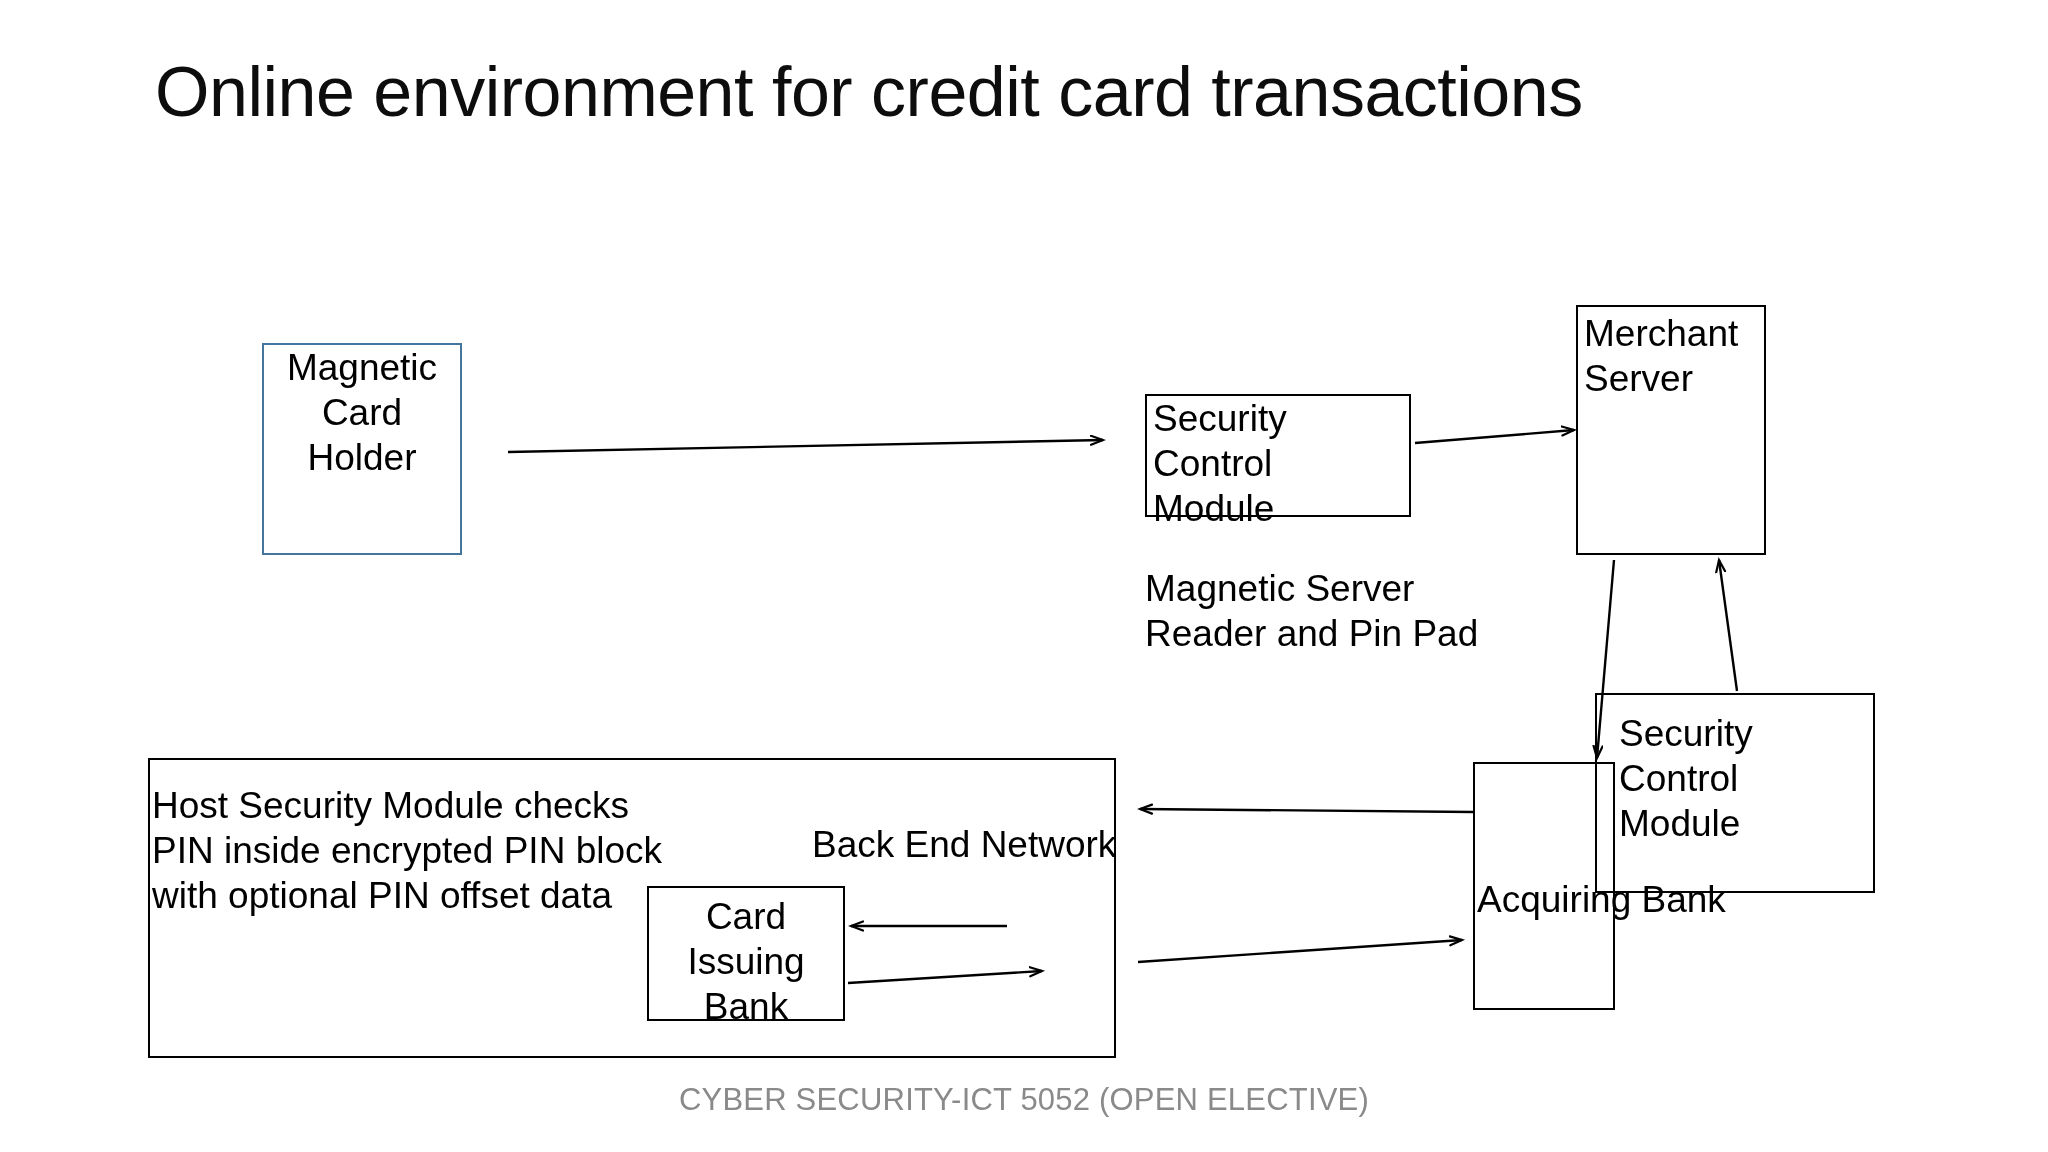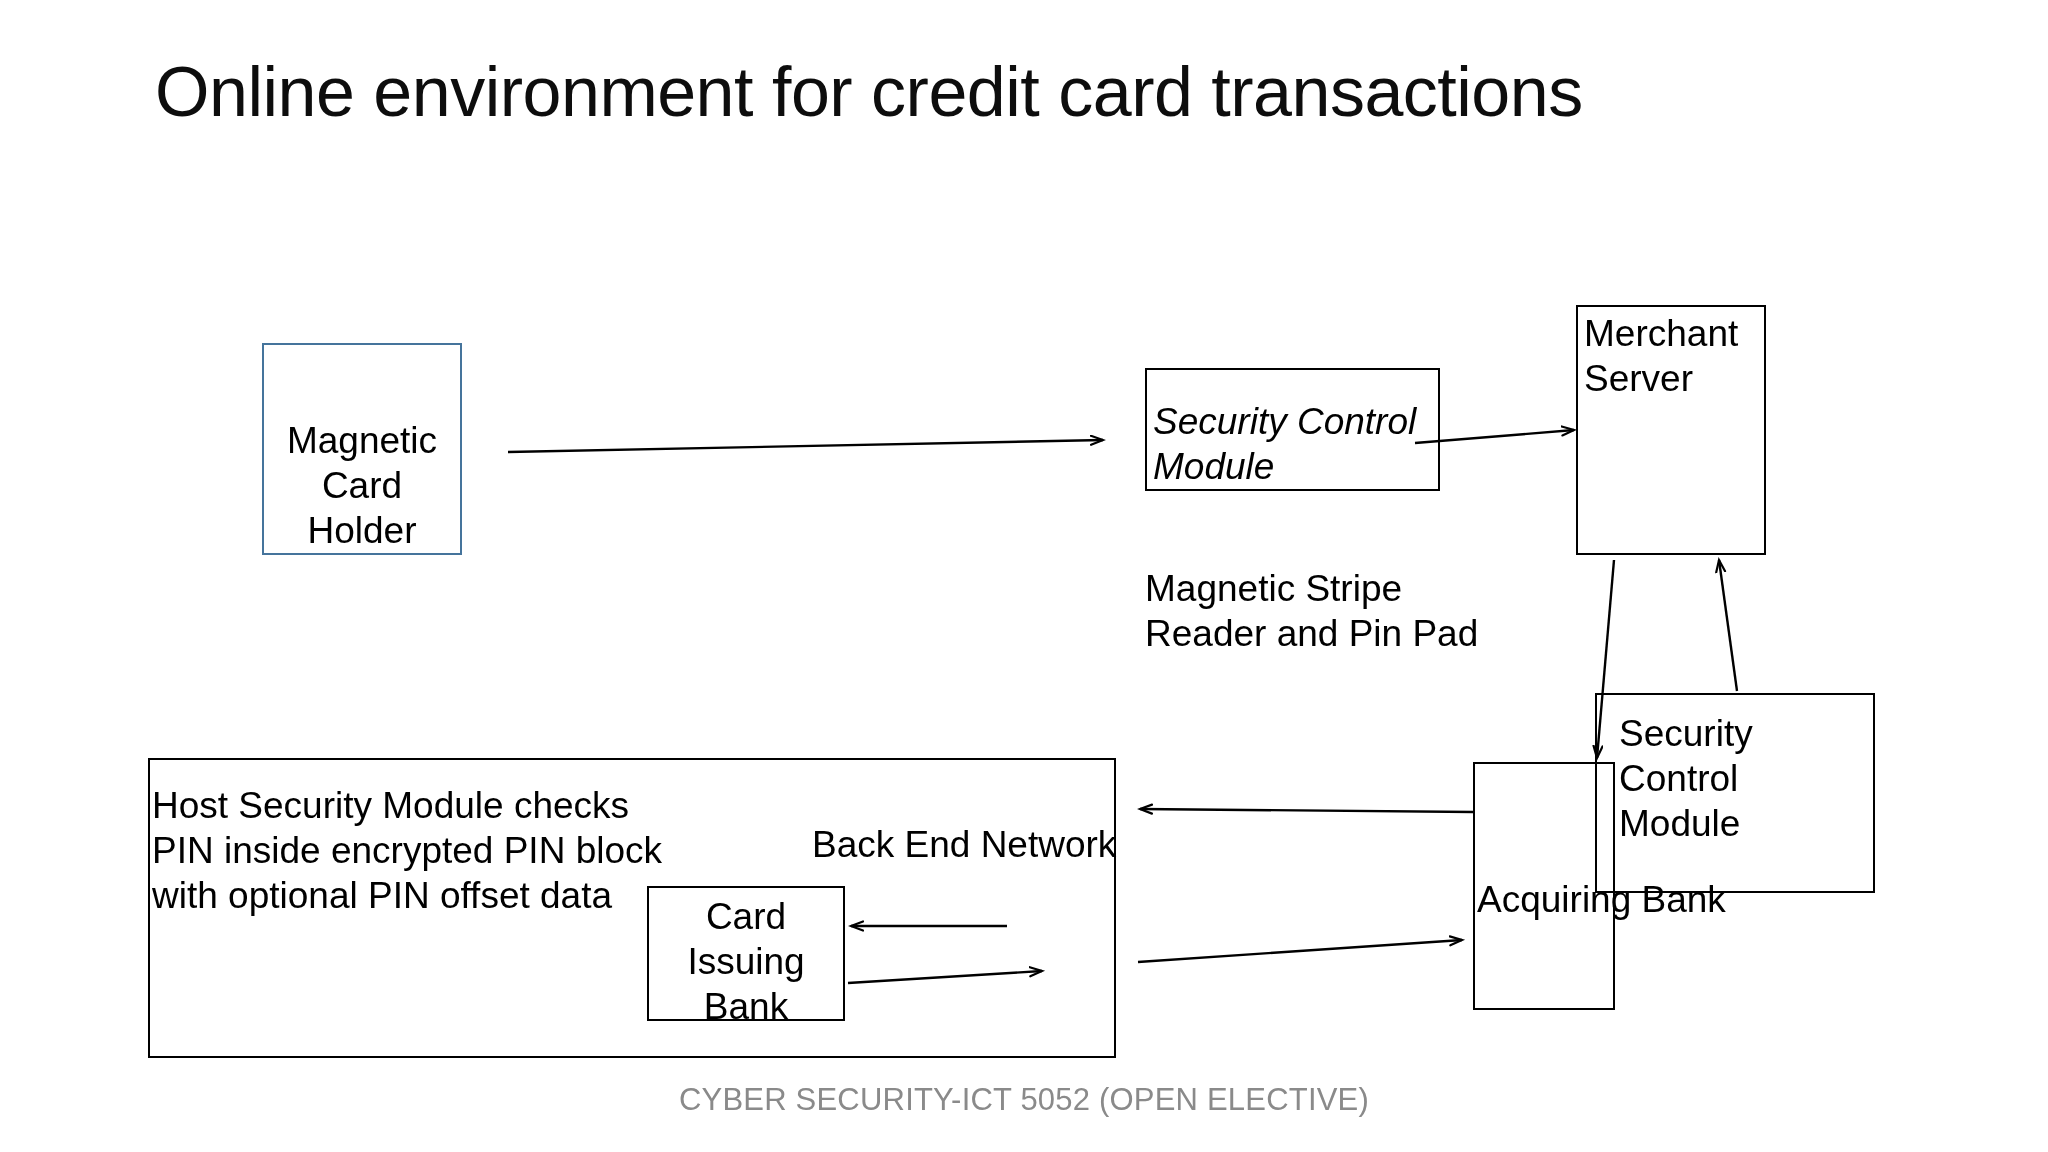--- a/index.html
+++ b/index.html
@@ -33,21 +33,21 @@
     letter-spacing: -0.5px;
     color: #0d0d0d;
     white-space: pre-line;
   }
   .box {
     position: absolute;
     border: 2px solid #000000;
     background: transparent;
     box-sizing: border-box;
     display: flex;
-    align-items: flex-end;
+    align-items: flex-start;
     font-size: 37px;
     line-height: 1.22;
     color: #000000;
   }
   .box-blue { border: 2px solid #45749c; }
   .box .txt {
     width: 100%;
     display: block;
     white-space: pre-line;
   }
@@ -74,21 +74,21 @@
   #arrows {
     position: absolute;
     left: 0; top: 0;
     width: 2048px;
     height: 1152px;
     pointer-events: none;
   }
 
   
   #magnetic-card-holder-box { left: 262px;  top: 343px;  width: 200px; height: 212px; }
-  #security-control-module-box { left: 1145px; top: 368px; width: 295px; height: 123px; font-style: italic; }
+  #security-control-module-box { left: 1145px; top: 394px; width: 266px; height: 123px; }
   #merchant-server-box { left: 1576px; top: 305px; width: 190px; height: 250px; }
   #acquiring-bank-box { left: 1473px; top: 762px; width: 142px; height: 248px; }
   #security-control-module-2-box { left: 1595px; top: 693px; width: 280px; height: 200px; }
   #back-end-network-box { left: 148px; top: 758px; width: 968px; height: 300px; }
   #card-issuing-bank-box { left: 647px; top: 886px; width: 198px; height: 135px; }
 
   #card-swiped-label { left: 608px; top: 355px; width: 560px; }
   #magnetic-stripe-label { left: 1145px; top: 566px; width: 420px; }
   #host-security-note { left: 152px; top: 783px; width: 620px; }
   #back-end-network-label { left: 812px; top: 822px; width: 320px; }
@@ -148,21 +148,21 @@
 Card
 Holder</span>
   </div>
 
 
   <div class="box" id="security-control-module-box">
     <span class="txt left-txt">Security Control
 Module</span>
   </div>
 
-  <div class="plain" id="magnetic-stripe-label">Magnetic Stripe
+  <div class="plain" id="magnetic-stripe-label">Magnetic Server
 Reader and Pin Pad</div>
 
   <div class="box" id="merchant-server-box" style="align-items:flex-start;">
     <span class="txt left-txt" style="padding-top:4px;">Merchant
 Server</span>
   </div>
 
   <div class="box" id="security-control-module-2-box" style="align-items:flex-start;">
     <span class="txt left-txt" style="padding-top:16px; padding-left:22px;">Security
 Control

